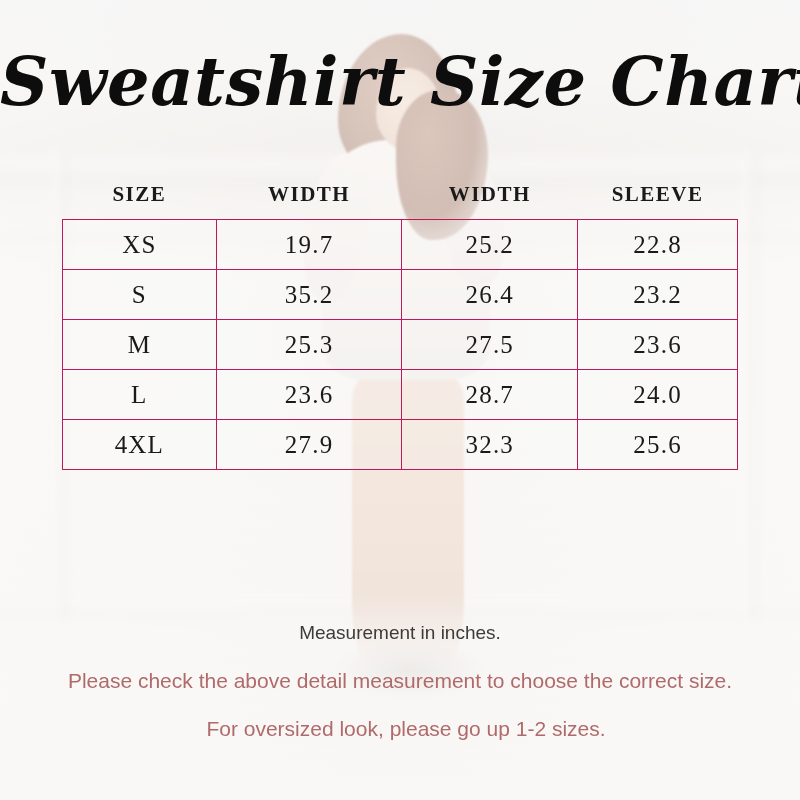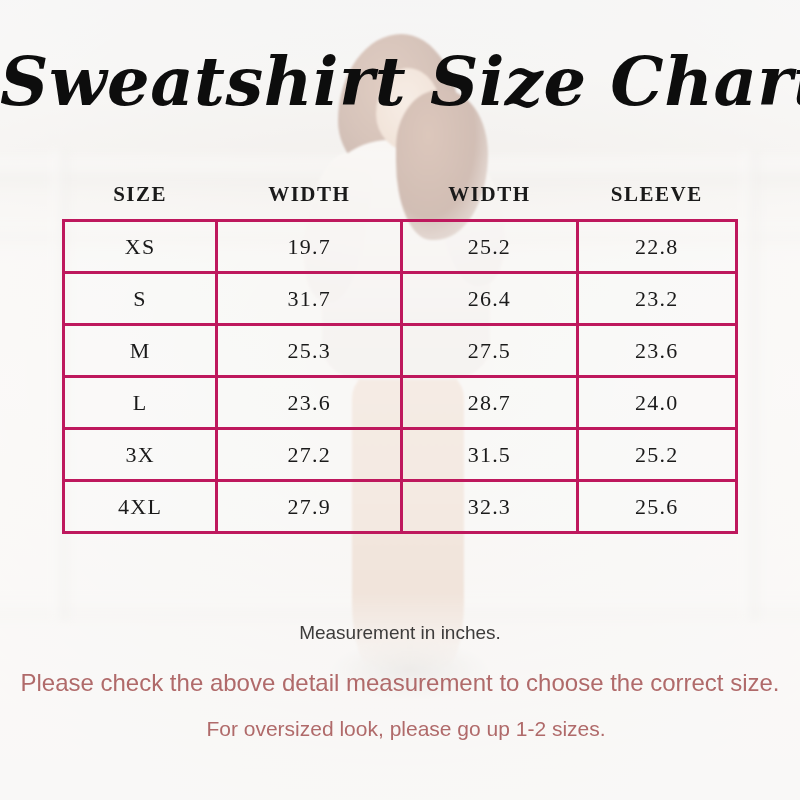--- a/index.html
+++ b/index.html
@@ -172,46 +172,46 @@
   table.size-table th {
     font-weight: 700;
     font-size: 21px;
     letter-spacing: 1.5px;
     padding: 4px 0 12px 0;
     text-align: center;
     border: none;
     background: transparent;
   }
   table.size-table td {
-    font-size: 22px;
+    font-size: 25px;
     letter-spacing: 1.2px;
     text-align: center;
     height: 47px;
-    border: 3px solid #be185d;
+    border: 1px solid #be185d;
     background: rgba(255,255,255,0.14);
   }
   table.size-table col.c1 { width: 154px; }
   table.size-table col.c2 { width: 186px; }
   table.size-table col.c3 { width: 176px; }
   table.size-table col.c4 { width: 160px; }
 
   .note {
     position: absolute;
     left: 0; width: 800px;
     text-align: center;
     font-family: "Liberation Sans", sans-serif;
   }
   .note-measure {
     top: 622px;
     font-size: 19px;
     color: #3d3c3b;
   }
   .note-line1 {
     top: 669px;
-    font-size: 24px;
+    font-size: 21px;
     color: #b06a6a;
   }
   .note-line2 {
     top: 717px;
     font-size: 21px;
     color: #b06a6a;
     margin-left: 6px;
   }
 </style>
 </head>
@@ -261,43 +261,37 @@
       </thead>
       <tbody>
         <tr>
           <td>XS</td>
           <td>19.7</td>
           <td>25.2</td>
           <td>22.8</td>
         </tr>
         <tr>
           <td>S</td>
-          <td>31.7</td>
+          <td>35.2</td>
           <td>26.4</td>
           <td>23.2</td>
         </tr>
         <tr>
           <td>M</td>
           <td>25.3</td>
           <td>27.5</td>
           <td>23.6</td>
         </tr>
         <tr>
           <td>L</td>
           <td>23.6</td>
           <td>28.7</td>
           <td>24.0</td>
         </tr>
         <tr>
-          <td>3X</td>
-          <td>27.2</td>
-          <td>31.5</td>
-          <td>25.2</td>
-        </tr>
-        <tr>
           <td>4XL</td>
           <td>27.9</td>
           <td>32.3</td>
           <td>25.6</td>
         </tr>
       </tbody>
     </table>
 
     <div class="note note-measure">Measurement in inches.</div>
     <div class="note note-line1">Please check the above detail measurement to choose the correct size.</div>

